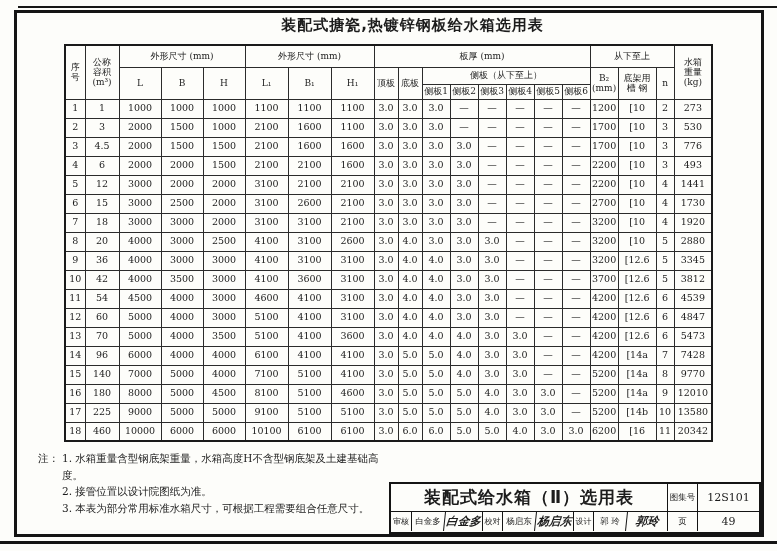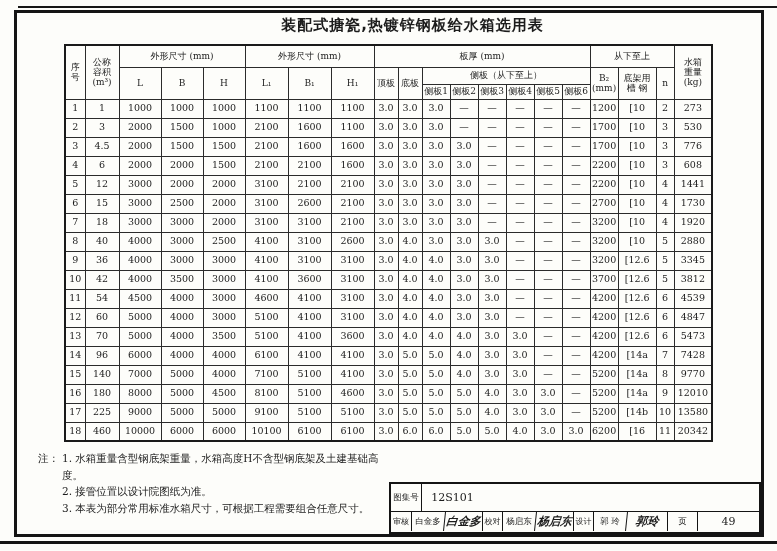--- a/index.html
+++ b/index.html
@@ -221,21 +221,21 @@
         <td>3.0</td>
         <td>3.0</td>
         <td>3.0</td>
         <td>—</td>
         <td>—</td>
         <td>—</td>
         <td>—</td>
         <td>2200</td>
         <td>[10</td>
         <td>3</td>
-        <td>608</td>
+        <td>493</td>
       </tr>
       <tr>
         <td>5</td>
         <td>12</td>
         <td>3000</td>
         <td>2000</td>
         <td>2000</td>
         <td>3100</td>
         <td>2100</td>
         <td>2100</td>
@@ -291,21 +291,21 @@
         <td>—</td>
         <td>—</td>
         <td>—</td>
         <td>3200</td>
         <td>[10</td>
         <td>4</td>
         <td>1920</td>
       </tr>
       <tr>
         <td>8</td>
-        <td>40</td>
+        <td>20</td>
         <td>4000</td>
         <td>3000</td>
         <td>2500</td>
         <td>4100</td>
         <td>3100</td>
         <td>2600</td>
         <td>3.0</td>
         <td>4.0</td>
         <td>3.0</td>
         <td>3.0</td>
@@ -549,20 +549,21 @@
   <div class="note-line note-indent">
     <span>2. 接管位置以设计院图纸为准。</span>
   </div>
   <div class="note-line note-indent">
     <span>3. 本表为部分常用标准水箱尺寸，可根据工程需要组合任意尺寸。</span>
   </div>
 </div>
 
 <div class="tblock">
   <div class="tb-row tb-row1">
+    <div class="tb-main-title">装配式给水箱（Ⅱ）选用表</div>
     <div class="tb-w30">图集号</div>
     <div class="tb-w62">12S101</div>
   </div>
   <div class="tb-row tb-row2">
     <div class="tb-lab">审核</div>
     <div class="tb-name">白金多</div>
     <div class="tb-sig">白金多</div>
     <div class="tb-lab">校对</div>
     <div class="tb-name">杨启东</div>
     <div class="tb-sig">杨启东</div>

